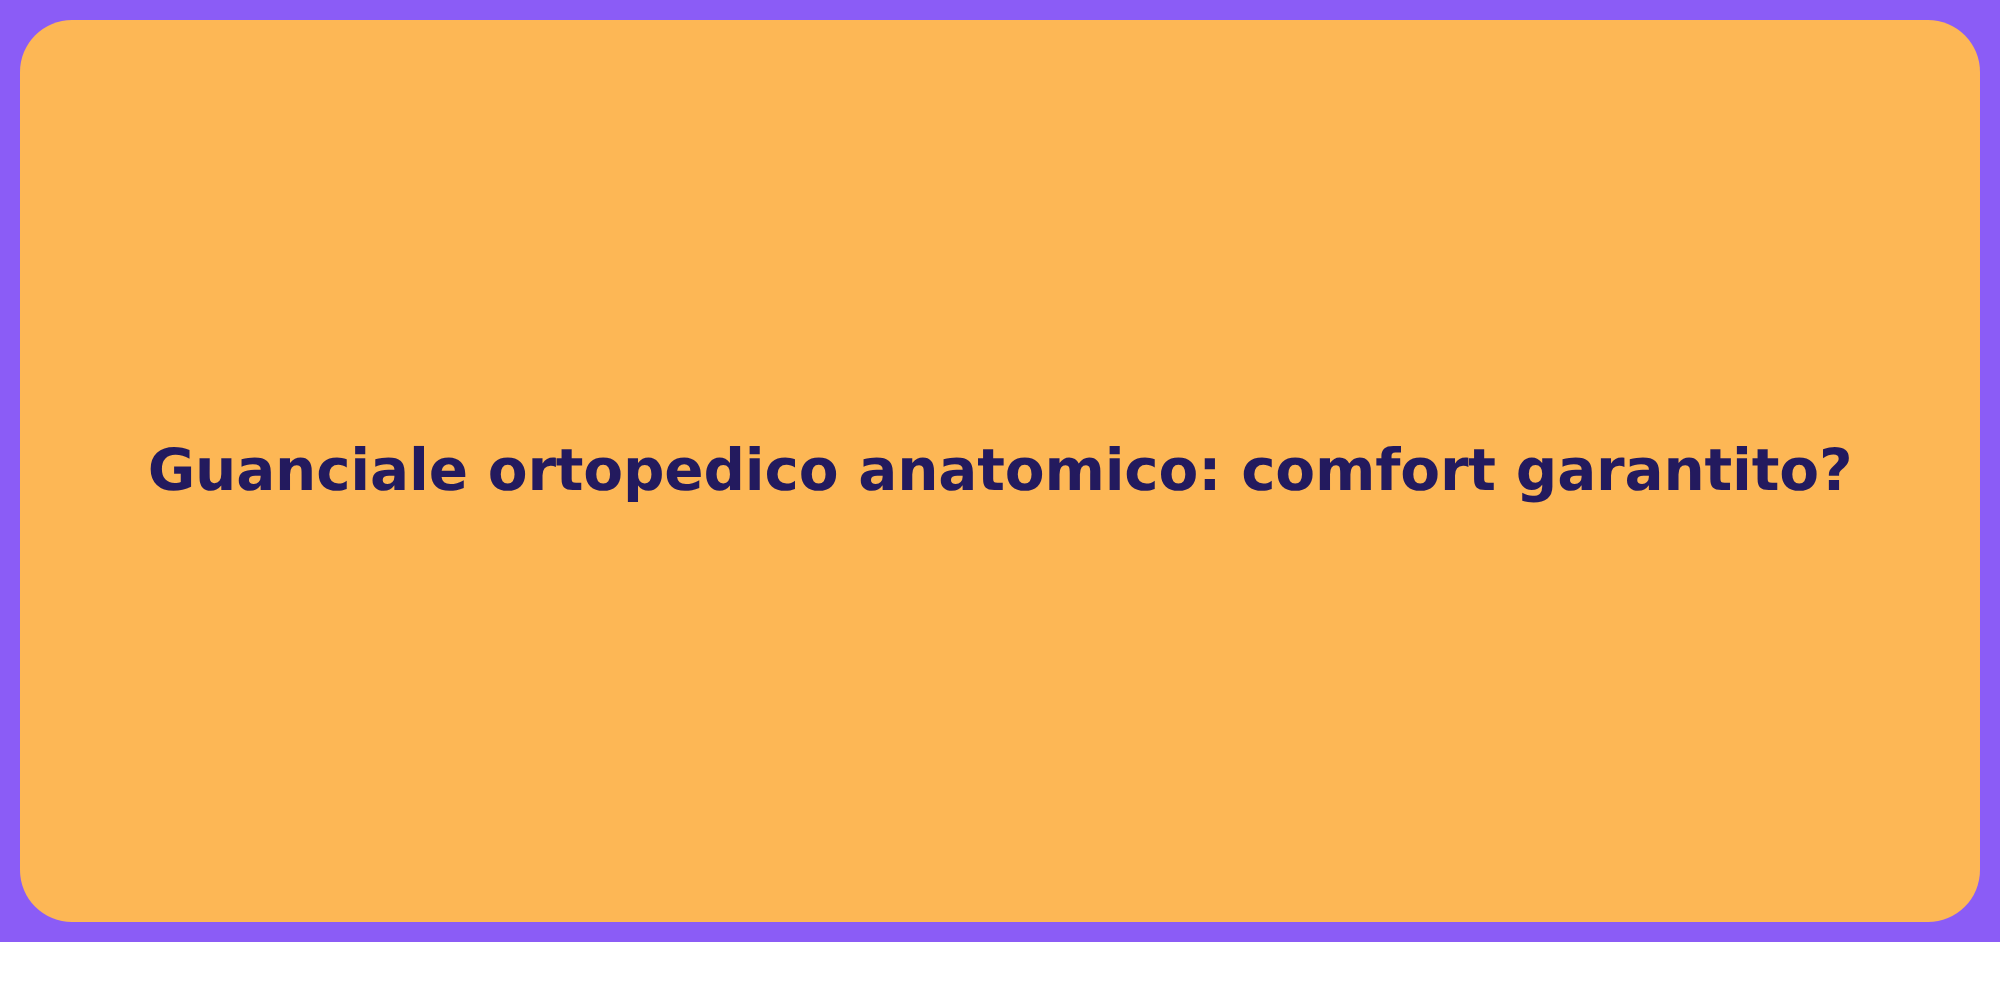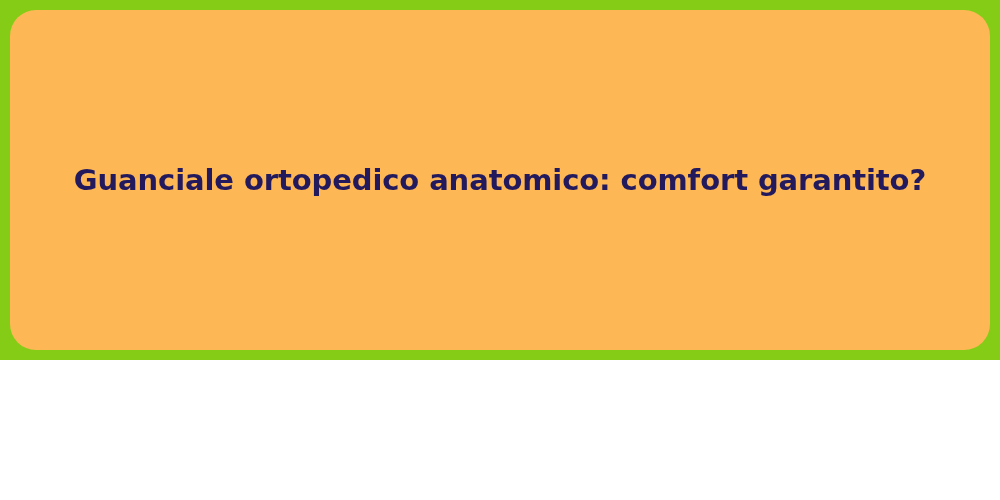--- a/index.html
+++ b/index.html
@@ -10,24 +10,24 @@
   body {
     width: 1000px;
     height: 500px;
     overflow: hidden;
     font-family: "DejaVu Sans", "Liberation Sans", sans-serif;
   }
 
   .page-frame {
     position: relative;
     width: 1000px;
-    height: 360px;
+    height: 471px;
     box-sizing: border-box;
     padding: 10px;
-    background: #84cc16;
+    background: #8b5cf6;
   }
 
   .content-card {
     position: relative;
     width: 100%;
     height: 100%;
     box-sizing: border-box;
     border-radius: 26px;
     background: #fdb755;
     display: flex;

